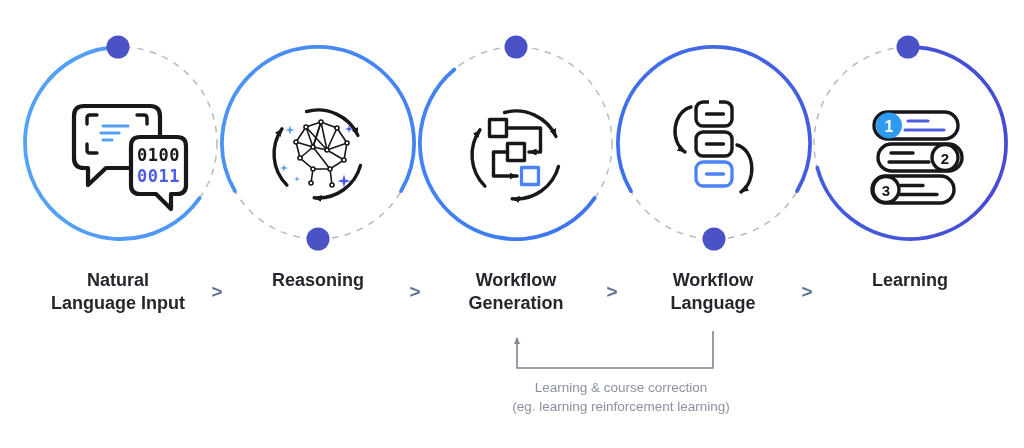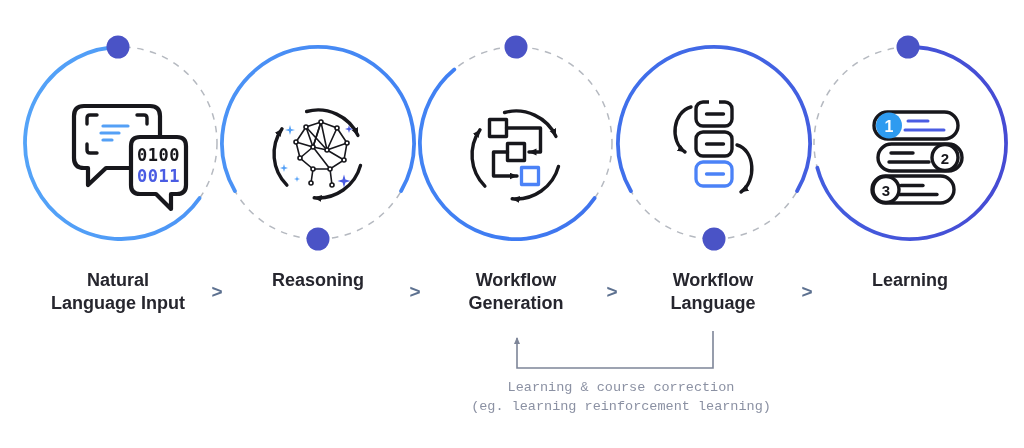--- a/index.html
+++ b/index.html
@@ -26,21 +26,21 @@
   .mono-digits{font-family:"DejaVu Sans Mono",monospace;font-weight:bold;font-size:17px;letter-spacing:0.5px;}
   .badge-num{font-family:"Liberation Sans",sans-serif;font-weight:bold;}
   .fb-path{fill:none;stroke:var(--feedback_line);stroke-width:1.6;}
 
   
   .step-label{position:absolute;width:220px;top:269px;text-align:center;
               font-size:18px;line-height:23px;font-weight:700;color:var(--label_text);}
   .chevron{position:absolute;transform:translate(-50%,-50%);font-size:19px;font-weight:700;
            color:var(--chevron);}
   .fb-text{position:absolute;left:621px;transform:translateX(-50%);white-space:nowrap;
-           font-size:13.5px;color:var(--feedback_text);font-family:Liberation Mono, monospace;}
+           font-size:13.5px;color:var(--feedback_text);}
 </style>
 </head>
 <body style="background: rgb(255, 255, 255);">
 
 <div class="stage">
 
 <svg width="1024" height="448" viewBox="0 0 1024 448">
   <defs>
     <linearGradient id="waveGrad" x1="0" y1="0" x2="1024" y2="0" gradientUnits="userSpaceOnUse">
       <stop offset="0" class="gs1"></stop>

